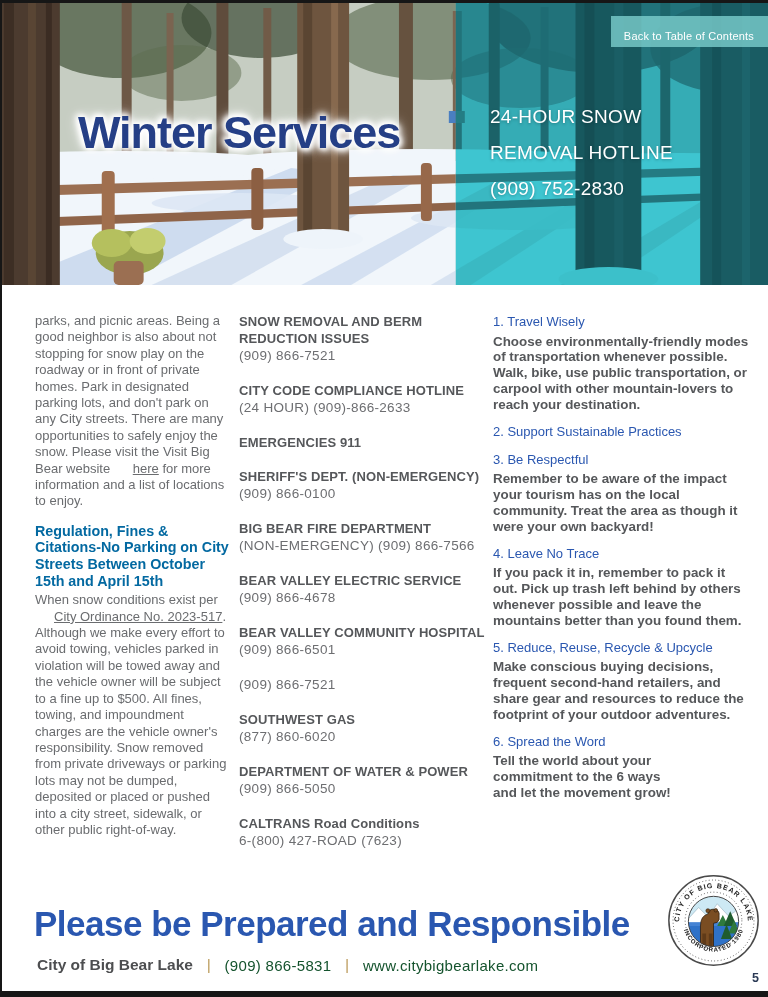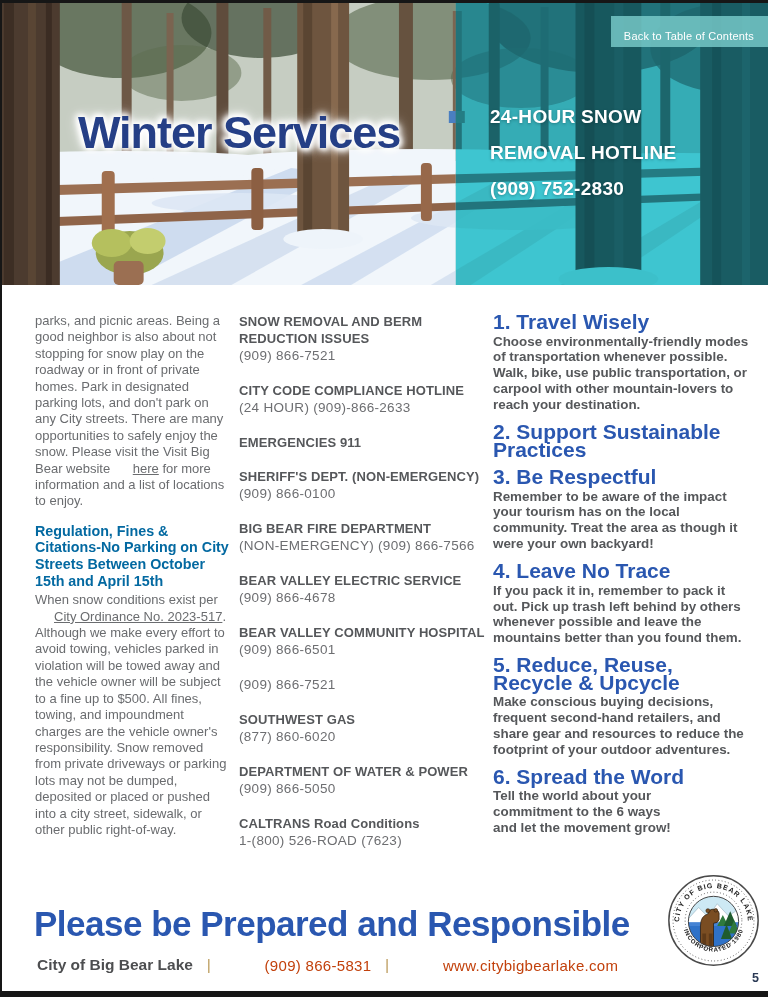--- a/index.html
+++ b/index.html
@@ -4,47 +4,47 @@
 <style>
   html,body{margin:0;padding:0;}
   body{width:768px;height:997px;background:#161616;font-family:"Liberation Sans",sans-serif;position:relative;overflow:hidden;}
   .page{position:absolute;left:2px;top:3px;width:766px;height:988px;background:#ffffff;overflow:hidden;}
 
   
   .banner{position:absolute;left:0;top:0;width:766px;height:282px;overflow:hidden;background:#2aa6ad;}
   .banner svg{display:block;width:100%;height:100%;}
   .banner-title{position:absolute;left:76px;top:104px;font-size:45px;font-weight:bold;color:#253f86;letter-spacing:-1px;
     text-shadow:0 0 5px #fff,0 0 8px #fff,0 0 12px #fff,0 0 16px #fff,2px 2px 6px #fff,-2px -2px 6px #fff;}
-  .hotline{position:absolute;left:488px;top:96px;color:#ffffff;font-weight:bold;font-size:19px;line-height:36px;letter-spacing:.3px;text-shadow:0 1px 3px rgba(0,40,45,.35);}
+  .hotline{position:absolute;left:488px;top:96px;color:#ffffff;font-weight:normal;font-size:19px;line-height:36px;letter-spacing:.3px;text-shadow:0 1px 3px rgba(0,40,45,.35);}
   .back-btn{position:absolute;right:0;top:13px;background:rgba(125,209,208,.78);color:#ffffff;font-size:11px;font-weight:normal;
     padding:14px 14px 5px 13px;letter-spacing:.2px;cursor:pointer;}
 
   
   .col{position:absolute;top:310px;}
   .col-left{left:33px;width:194px;font-size:13px;line-height:16.4px;color:#6a6c6f;}
   .col-left p{margin:0 0 13px 0;}
   .col-left .reg-heading{font-size:14.3px;line-height:16.6px;font-weight:bold;color:#0369a1;margin:0 0 3px 0;}
   .inline-link{color:#6a6c6f;text-decoration:underline;cursor:pointer;margin-left:19px;}
 
   .col-mid{left:237px;width:250px;}
   .contact{margin-bottom:17px;}
   .contact-label{font-size:13px;line-height:17px;font-weight:bold;color:#55575a;letter-spacing:.1px;}
   .contact-phone{font-size:13.5px;line-height:18px;color:#6d6e71;letter-spacing:.3px;}
 
   .col-right{left:491px;width:260px;}
   .tip{margin-bottom:10px;}
-  .tip-heading{font-size:21px;line-height:17.5px;font-weight:bold;color:#2a57b0;margin:0 0 3px 0;}
+  .tip-heading{font-size:13px;line-height:17.5px;font-weight:normal;color:#2a57b0;margin:0 0 3px 0;}
   .tip-body{font-size:13.4px;line-height:15.9px;font-weight:bold;color:#55575a;}
 
   
   .slogan{position:absolute;left:32px;top:901px;font-size:35px;font-weight:bold;color:#2a57b0;letter-spacing:-.5px;}
   .footer-row{position:absolute;left:35px;top:953px;display:flex;align-items:center;gap:14px;font-size:15px;}
   .footer-city{font-weight:bold;color:#4d4e50;font-size:15.5px;}
   .footer-sep{color:#b5924c;font-size:14px;}
-  .footer-phone,.footer-site{color:#c2410c;letter-spacing:.3px;margin-left:40px;}
+  .footer-phone,.footer-site{color:#14532d;letter-spacing:.3px;}
   .page-num{position:absolute;right:9px;top:968px;font-size:12.5px;font-weight:bold;color:#2b3a55;}
   .seal{position:absolute;left:665px;top:871px;width:93px;height:93px;}
 </style>
 </head>
 <body>
 
 <div class="page">
 
   <div class="banner">
     <svg viewBox="0 0 768 282" preserveAspectRatio="none">
@@ -188,21 +188,21 @@
     <div class="contact">
       <div class="contact-label">SOUTHWEST GAS</div>
       <div class="contact-phone">(877) 860-6020</div>
     </div>
     <div class="contact">
       <div class="contact-label">DEPARTMENT OF WATER &amp; POWER</div>
       <div class="contact-phone">(909) 866-5050</div>
     </div>
     <div class="contact">
       <div class="contact-label">CALTRANS Road Conditions</div>
-      <div class="contact-phone">1-(800) 526-ROAD (7623)</div>
+      <div class="contact-phone">6-(800) 427-ROAD (7623)</div>
     </div>
   </div>
 
   <div class="col col-right">
     <div class="tip">
       <div class="tip-heading">1. Travel Wisely</div>
       <div class="tip-body">Choose environmentally-friendly modes of transportation whenever possible. Walk, bike, use public transportation, or carpool with other mountain-lovers to reach your destination.</div>
     </div>
     <div class="tip">
       <div class="tip-heading">2. Support Sustainable Practices</div>

